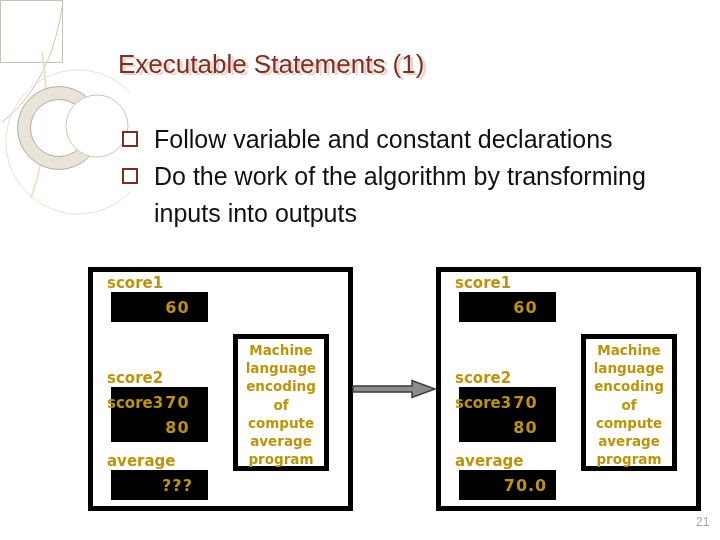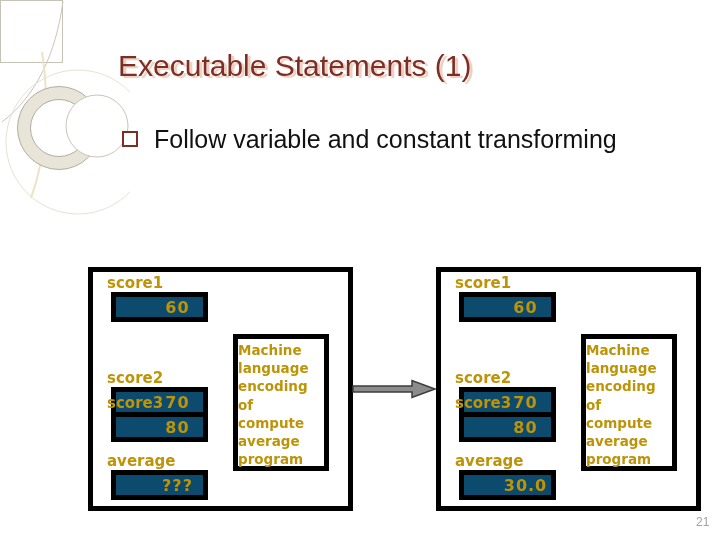--- a/index.html
+++ b/index.html
@@ -4,21 +4,21 @@
 <style>
   html,body { margin:0; padding:0; background:#fff; }
   .slide {
     position:relative; width:720px; height:540px; background:#ffffff;
     overflow:hidden; font-family:"Liberation Sans", sans-serif;
   }
   .decor { position:absolute; left:0; top:0; }
 
   .title {
     position:absolute; left:118px; top:49px; width:580px;
-    font-size:30px; font-weight:400; color:#7e2e25;
+    font-size:26px; font-weight:400; color:#7e2e25;
     text-shadow:3px 2px 1px #e9cfc0; white-space:nowrap;
   }
 
   .bullets { position:absolute; left:121px; top:121px; width:560px; }
   .bullet-row { display:flex; align-items:flex-start; }
   .bullet-sq {
     flex:0 0 auto; width:12px; height:12px; border:2px solid #7c2d24;
     margin:10px 16px 0 1px; background:#fff;
   }
   .bullet-text { font-size:25px; line-height:37px; color:#111; width:506px; }
@@ -31,31 +31,31 @@
   .panel-after  { left:436px; }
 
   .var-group { position:absolute; left:14px; width:105px; text-align:left; }
   .vg-0 { top:3px; } .vg-1 { top:64px;margin-top:34px; } .vg-2 { top:123px; } .vg-3 { top:181px; }
   .var-label {
     font-family:"DejaVu Sans", sans-serif; font-weight:700;
     font-size:15px; line-height:16px; color:#bd9408;
   }
   .var-box {
     margin:1px auto 0 auto; width:97px; height:30px; border:5px solid #000;
-    box-sizing:border-box; background:#0c4a6e; display:flex;
+    box-sizing:border-box; background:#000000; display:flex;
     align-items:center; justify-content:center;padding-left:36px;
   }
   .var-value {
     font-family:"DejaVu Sans", sans-serif; font-weight:700;
     font-size:16px; color:#bd9408; letter-spacing:1px;
   }
   .program-box {
     position:absolute; left:140px; top:62px; width:96px; height:137px;
     border:5px solid #000; box-sizing:border-box; background:#fff;
-    text-align:left; padding-top:2px;
+    text-align:center; padding-top:2px;
   }
   .program-text {
     font-family:"DejaVu Sans", sans-serif; font-weight:700;
     font-size:13.5px; line-height:18.2px; color:#bd9408;
   }
 
   .flow-arrow { position:absolute; left:352px; top:378px; }
 
   .footer-credits {
     position:absolute; left:291px; top:515px;
@@ -79,21 +79,25 @@
     <circle cx="59" cy="128" r="41.5" fill="#e8e4d8" stroke="#b2ada0" stroke-width="1"></circle>
     <circle cx="59" cy="128" r="28.5" fill="#ffffff" stroke="#b2ada0" stroke-width="1"></circle>
     <circle cx="97" cy="126" r="31" fill="#ffffff" stroke="#c9c5b9" stroke-width="1"></circle>
   </svg>
 
   <div class="title">Executable Statements (1)</div>
 
   <div class="bullets">
     <div class="bullet-row">
       <span class="bullet-sq"></span>
-      <span class="bullet-text">Follow variable and constant transforming</span>
+      <span class="bullet-text">Follow variable and constant declarations</span>
+    </div>
+    <div class="bullet-row">
+      <span class="bullet-sq"></span>
+      <span class="bullet-text">Do the work of the algorithm by transforming inputs into outputs</span>
     </div>
   </div>
 
   <div class="memory-panel panel-before">
     <div class="var-group vg-0">
       <div class="var-label">score1</div>
       <div class="var-box">
         <span class="var-value">60</span>
       </div>
     </div>
@@ -139,21 +143,21 @@
     </div>
     <div class="var-group vg-2">
       <div class="var-label">score3</div>
       <div class="var-box">
         <span class="var-value">80</span>
       </div>
     </div>
     <div class="var-group vg-3">
       <div class="var-label">average</div>
       <div class="var-box">
-        <span class="var-value">30.0</span>
+        <span class="var-value">70.0</span>
       </div>
     </div>
     <div class="program-box">
       <div class="program-text">Machine<br>language<br>encoding<br>of<br>compute<br>average<br>program</div>
     </div>
   </div>
 
   <div class="page-number">21</div>
 
 </div>

